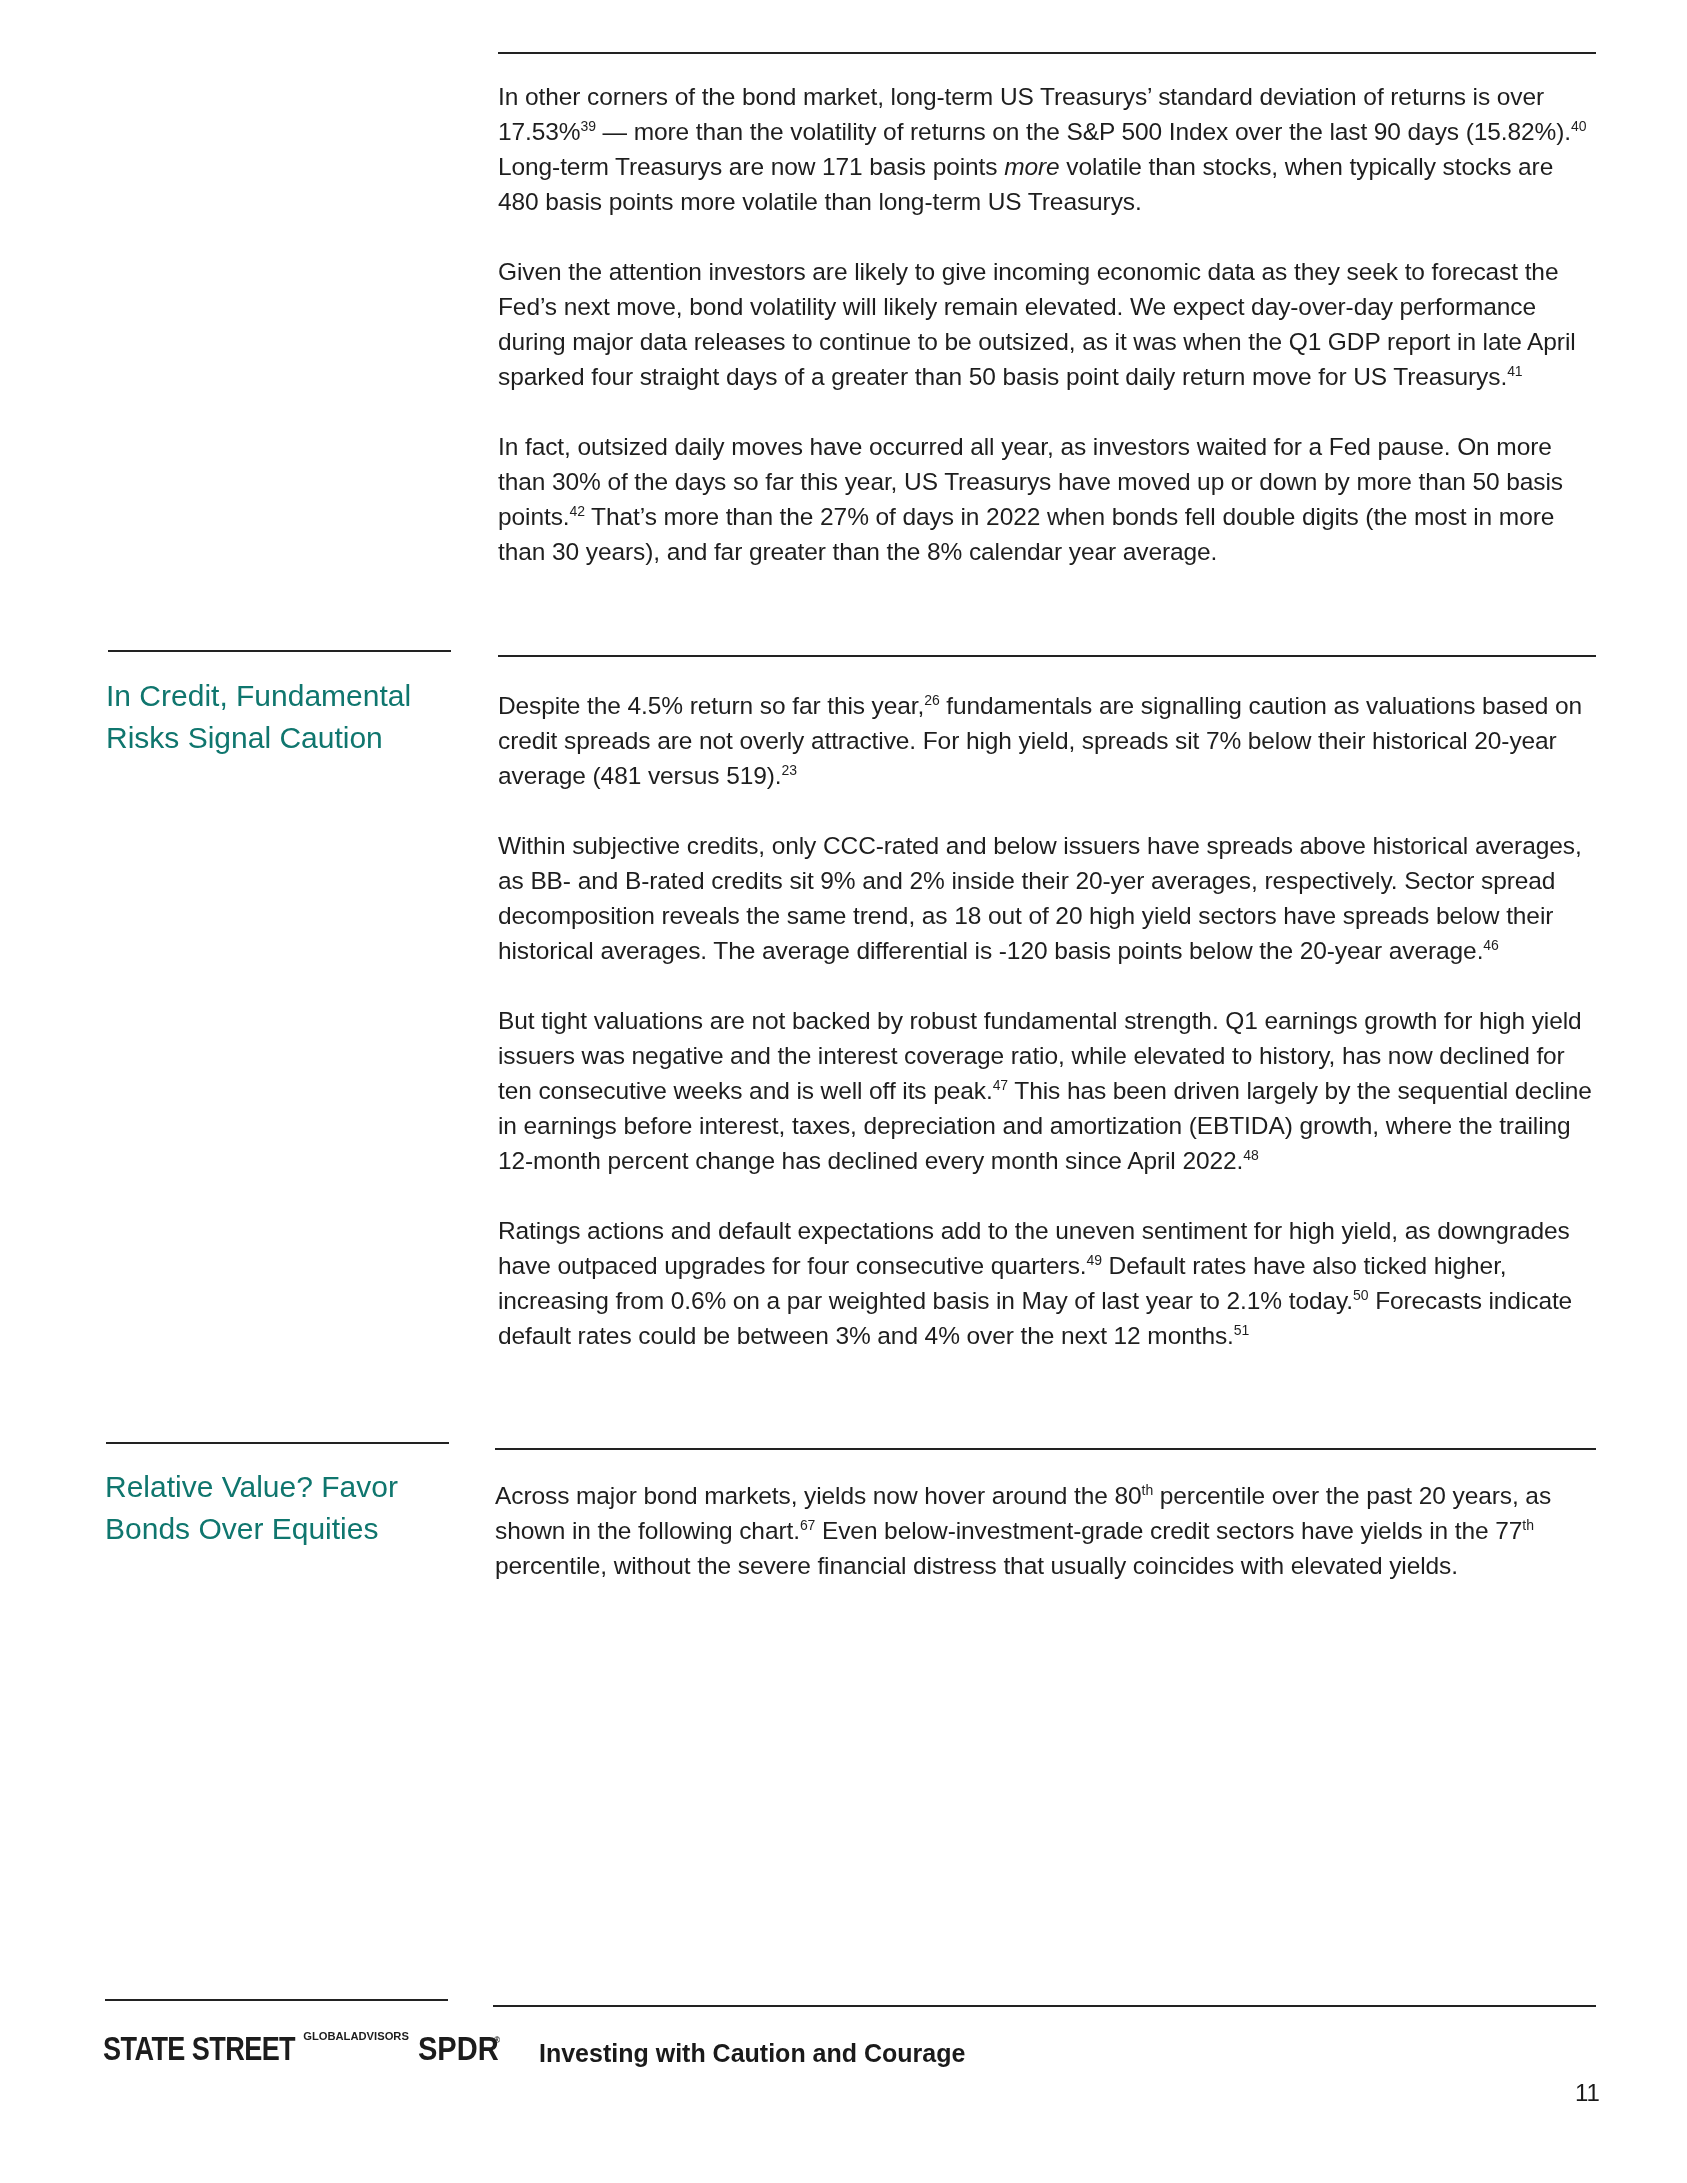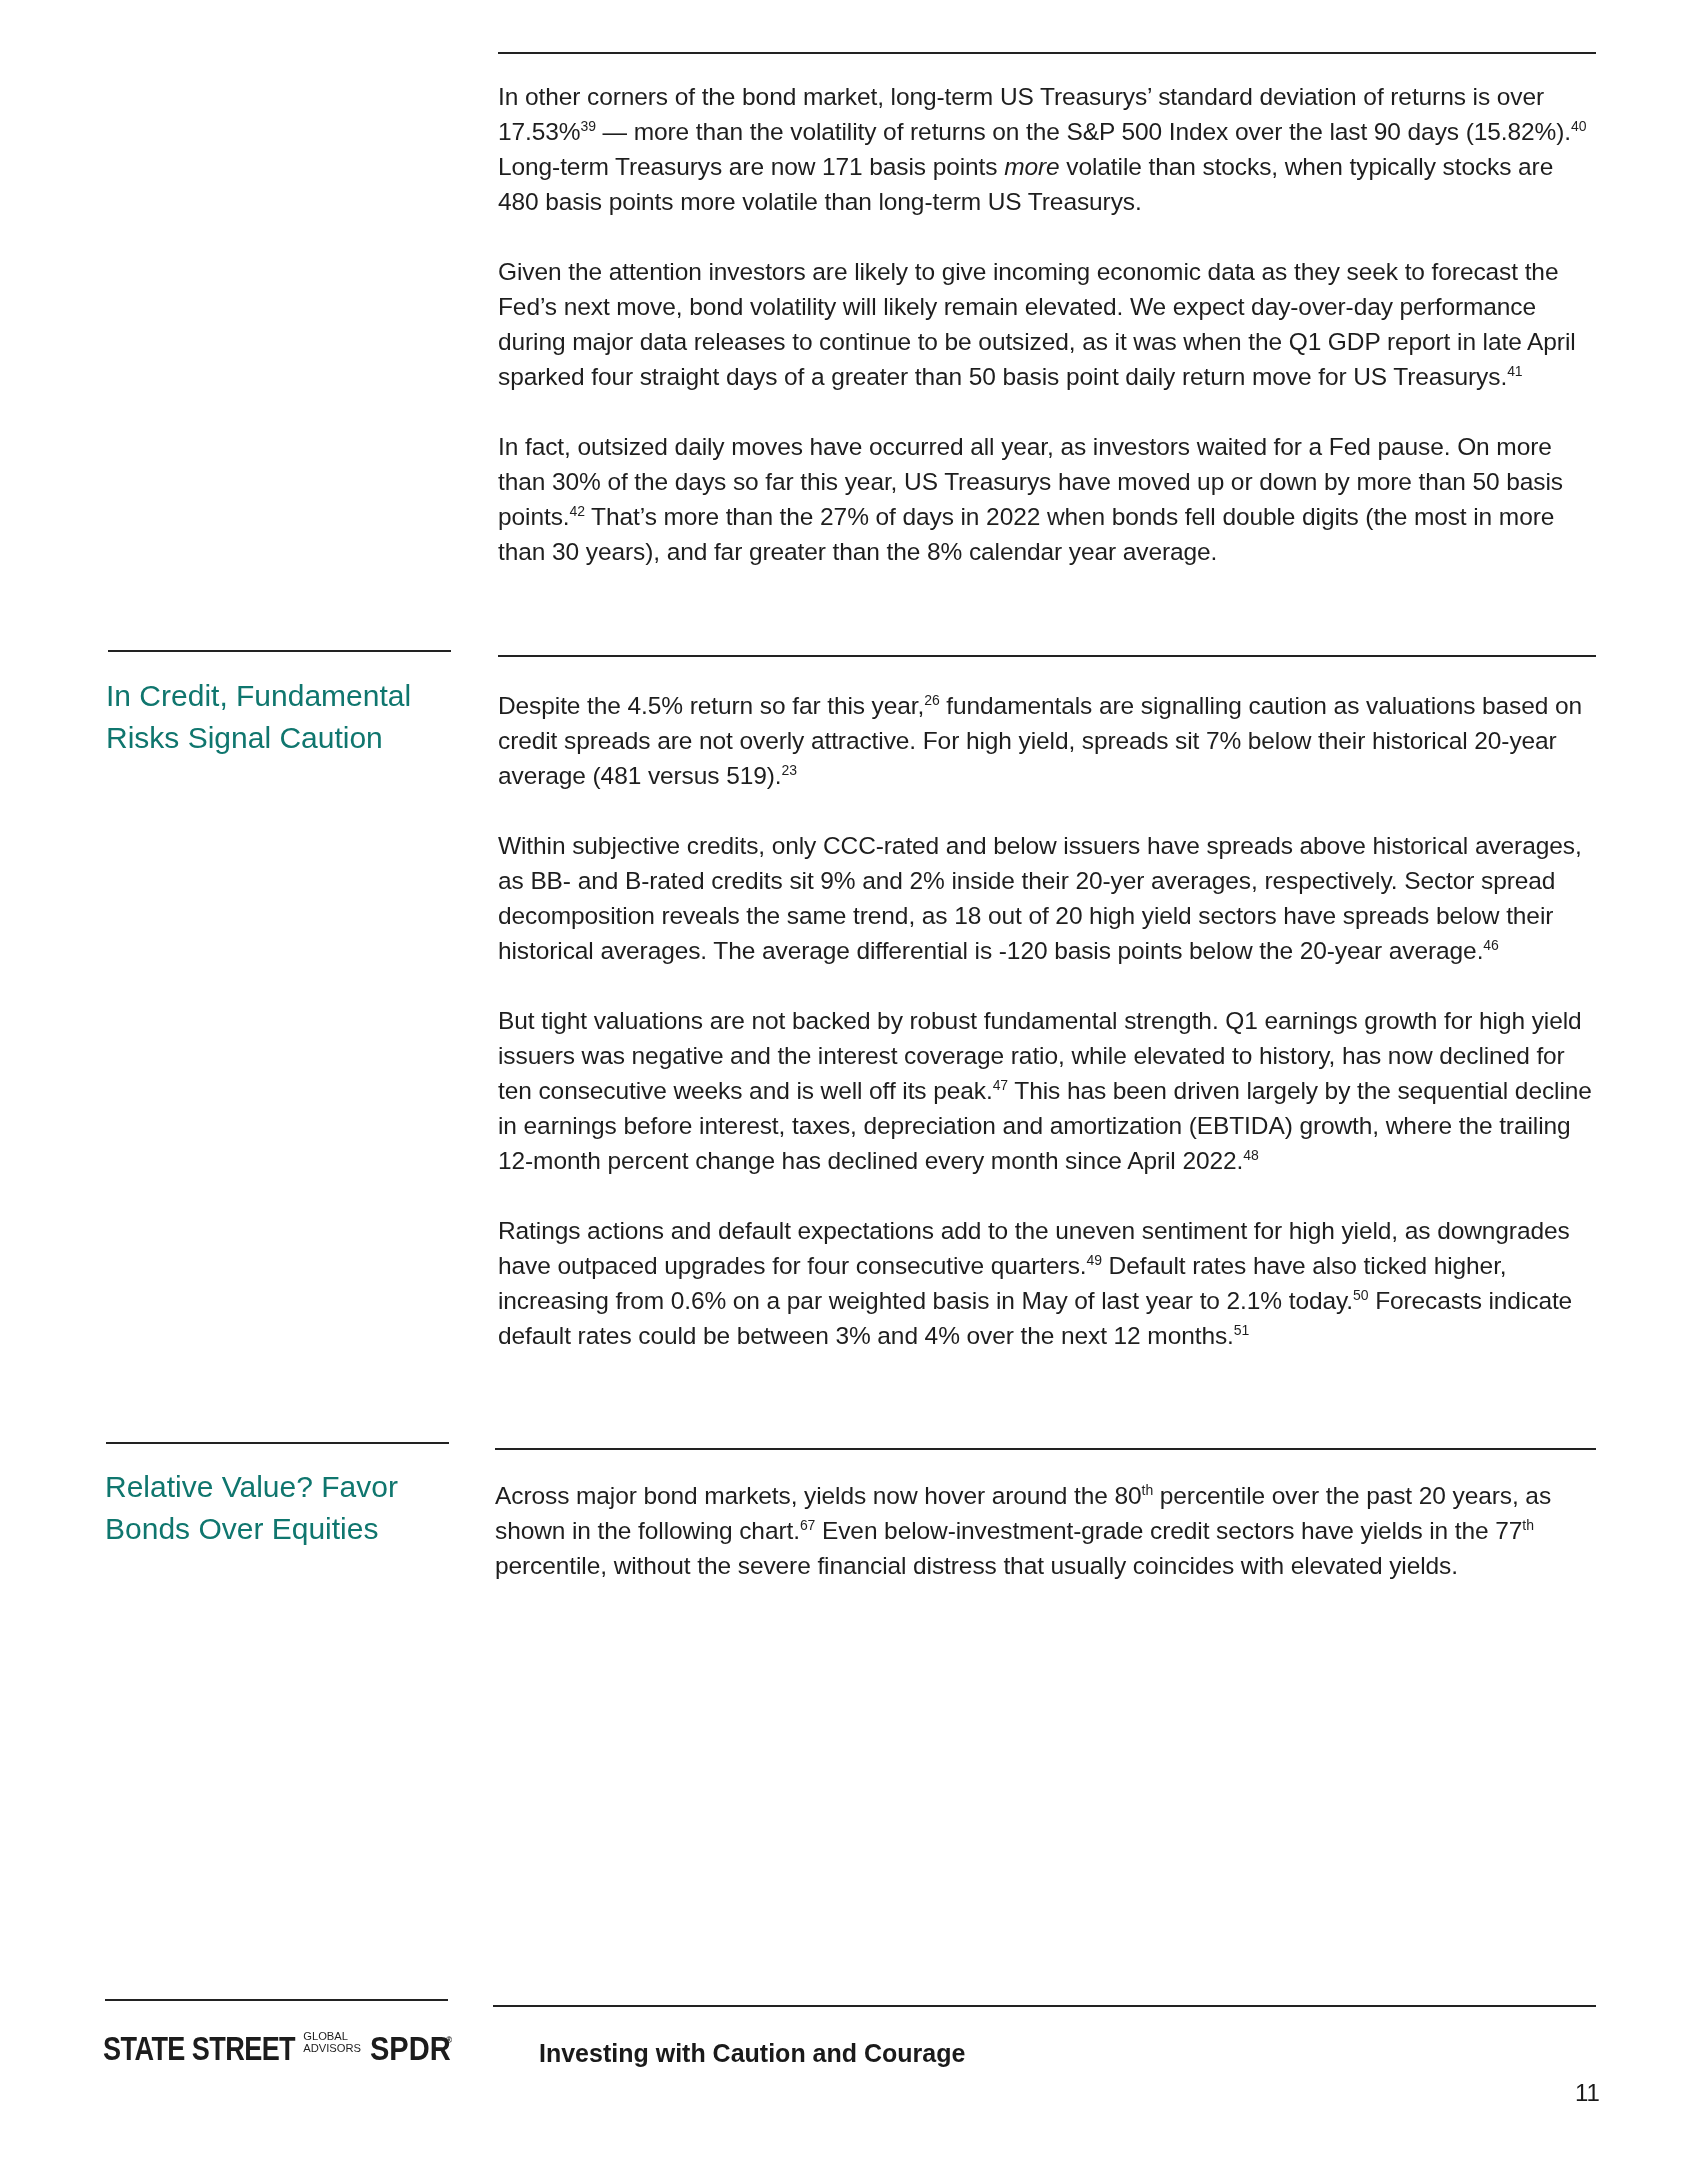--- a/index.html
+++ b/index.html
@@ -6,21 +6,21 @@
   body { width: 1687px; height: 2183px; position: relative; overflow: hidden;
          font-family: "Liberation Sans", sans-serif; color: #1c1c1c; }
   .rule { position: absolute; height: 0; border-top: 2px solid #222; }
   .side-head { position: absolute; left: 106px; width: 344px; font-size: 30px; line-height: 42px; color: #0f766e; }
   .body { position: absolute; left: 498px; width: 1098px; font-size: 24.5px; line-height: 35px; color: #1e1e1e; letter-spacing: -0.1px; }
   .body p { margin: 0 0 35px 0; }
   sup { font-size: 14px; line-height: 0; vertical-align: 9.3px; }
   em { font-style: italic; text-align: right; }
   .footer-logo { position: absolute; left: 103px; top: 2030px; display: flex; align-items: flex-start; font-weight: bold; }
   .logo-main { font-family: "Liberation Sans", sans-serif; font-size: 33px; font-weight: 900; letter-spacing: -0.7px; transform: scaleX(0.82); transform-origin: left center; display: inline-block; }
-  .logo-small { display: inline-flex; flex-direction: column; font-size: 11.2px; line-height: 12px; font-weight: 400; margin-left: -34px; }
+  .logo-small { display: inline-flex; flex-direction: row; font-size: 11.2px; line-height: 12px; font-weight: 700; margin-left: -34px; }
   .logo-spdr { font-size: 33px; font-weight: 900; margin-left: 9.3px; transform: scaleX(0.88); transform-origin: left center; display: inline-block; }
   .logo-reg { font-size: 9.3px; vertical-align: 17px; margin-left: -5.3px; }
   .footer-title { position: absolute; left: 491px; top: 2039px; font-size: 25px; font-weight: bold; color: #1a1a1a; margin-left: 48px; }
   .page-num { position: absolute; left: 1575px; top: 2040px; font-size: 24px; color: #1a1a1a; margin-top: 39px; }
 </style>
 </head>
 <body>
 
 <div class="rule" style="left:498px; top:52px; width:1098px;"></div>
 

